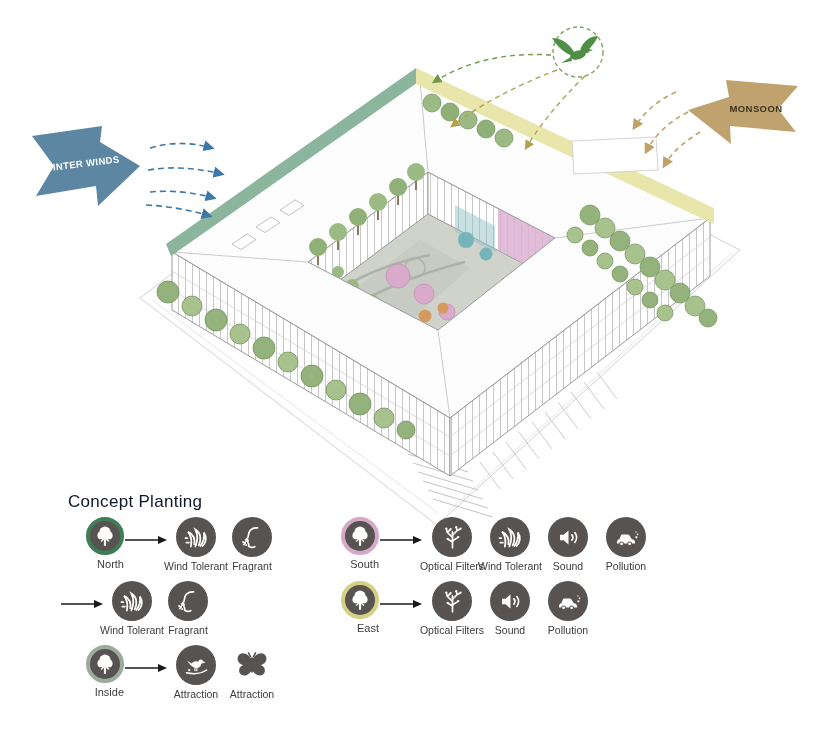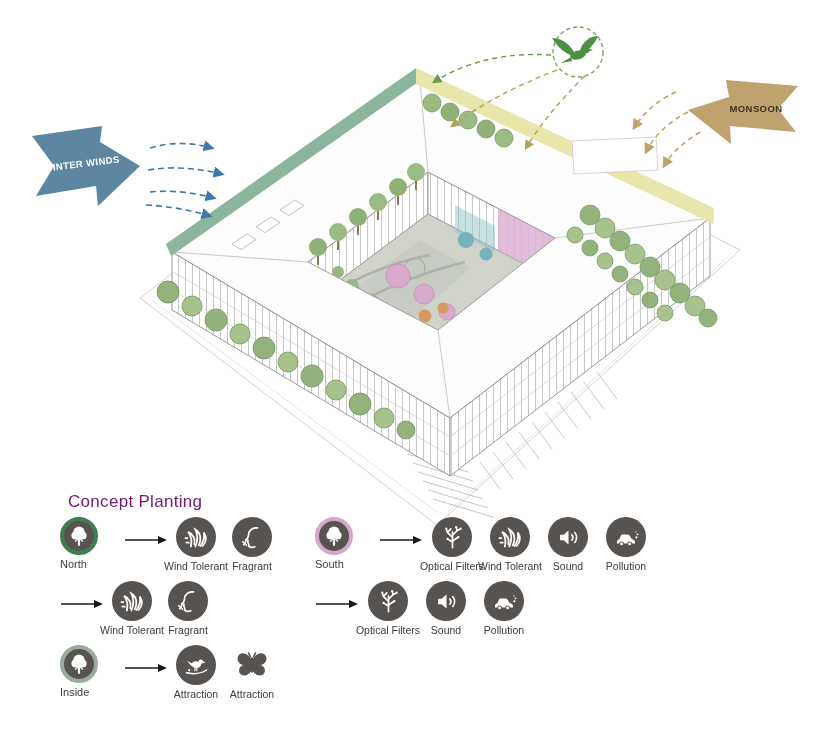--- a/index.html
+++ b/index.html
@@ -1,24 +1,24 @@
 <!DOCTYPE html>
 <html style="--icon-bg: #575350;"><head>
 <meta charset="utf-8">
 <style>
   * { margin:0; padding:0; box-sizing:border-box; }
   body { background:#ffffff; font-family:"Liberation Sans", sans-serif; }
   .page { position:relative; width:827px; height:751px; background:#fff; overflow:hidden; }
   .illus { position:absolute; left:0; top:0; }
-  .legend-title { position:absolute; left:68px; top:492px; font-size:17px; color:#701a75; letter-spacing:.3px; }
+  .legend-title { position:absolute; left:68px; top:492px; font-size:17px; color:#0f172a; letter-spacing:.3px; }
   .col { position:absolute; top:517px; }
   .col-left { left:60px; }
   .col-right { left:315px; }
   .lrow { display:flex; align-items:flex-start; margin-bottom:9px; }
-  .cat { width:64px; display:flex; flex-direction:column; align-items:flex-start; }
+  .cat { width:64px; display:flex; flex-direction:column; align-items:flex-end; }
   .cicon { width:38px; height:38px; border-radius:50%; background:var(--icon-bg,#575350);
            border:4px solid #888; display:flex; align-items:center; justify-content:center; }
   .cicon svg { width:26px; height:26px; }
   .clabel { margin-top:3px; font-size:11px; color:#3c3c3c; white-space:nowrap; }
   .arr { width:44px; margin-top:18px; flex:none; }
   .arr svg { width:44px; height:10px; display:block; }
   .arr line { stroke:#1a1a1a; stroke-width:1.6; }
   .arr path { fill:#1a1a1a; }
   .trait { width:56px; display:flex; flex-direction:column; align-items:center; flex:none; }
   .col-right .trait { width:58px; }
@@ -451,20 +451,28 @@
         <div class="ticon">
           <svg viewBox="0 0 24 24">
               <use width="24" height="24" href="#g-pollution" xlink:href="#g-pollution"></use>
             </svg>
           </div>
         <div class="tlabel">Pollution</div>
       </div>
     </div>
 
     <div class="lrow">
+      <div class="cat">
+        <div class="cicon" style="border-color: rgb(213, 206, 133);">
+          <svg viewBox="0 0 24 24">
+              <use width="24" height="24" href="#g-tree" xlink:href="#g-tree"></use>
+            </svg>
+          </div>
+        <div class="clabel">East</div>
+      </div>
       <div class="arr">
         <svg viewBox="0 0 44 10">
             <line x1="1" y1="5" x2="34" y2="5"></line>
             <path d="M34,1 L43,5 L34,9 Z"></path>
           </svg>
         </div>
       <div class="trait">
         <div class="ticon">
           <svg viewBox="0 0 24 24">
               <use width="24" height="24" href="#g-optical-filters" xlink:href="#g-optical-filters"></use>

